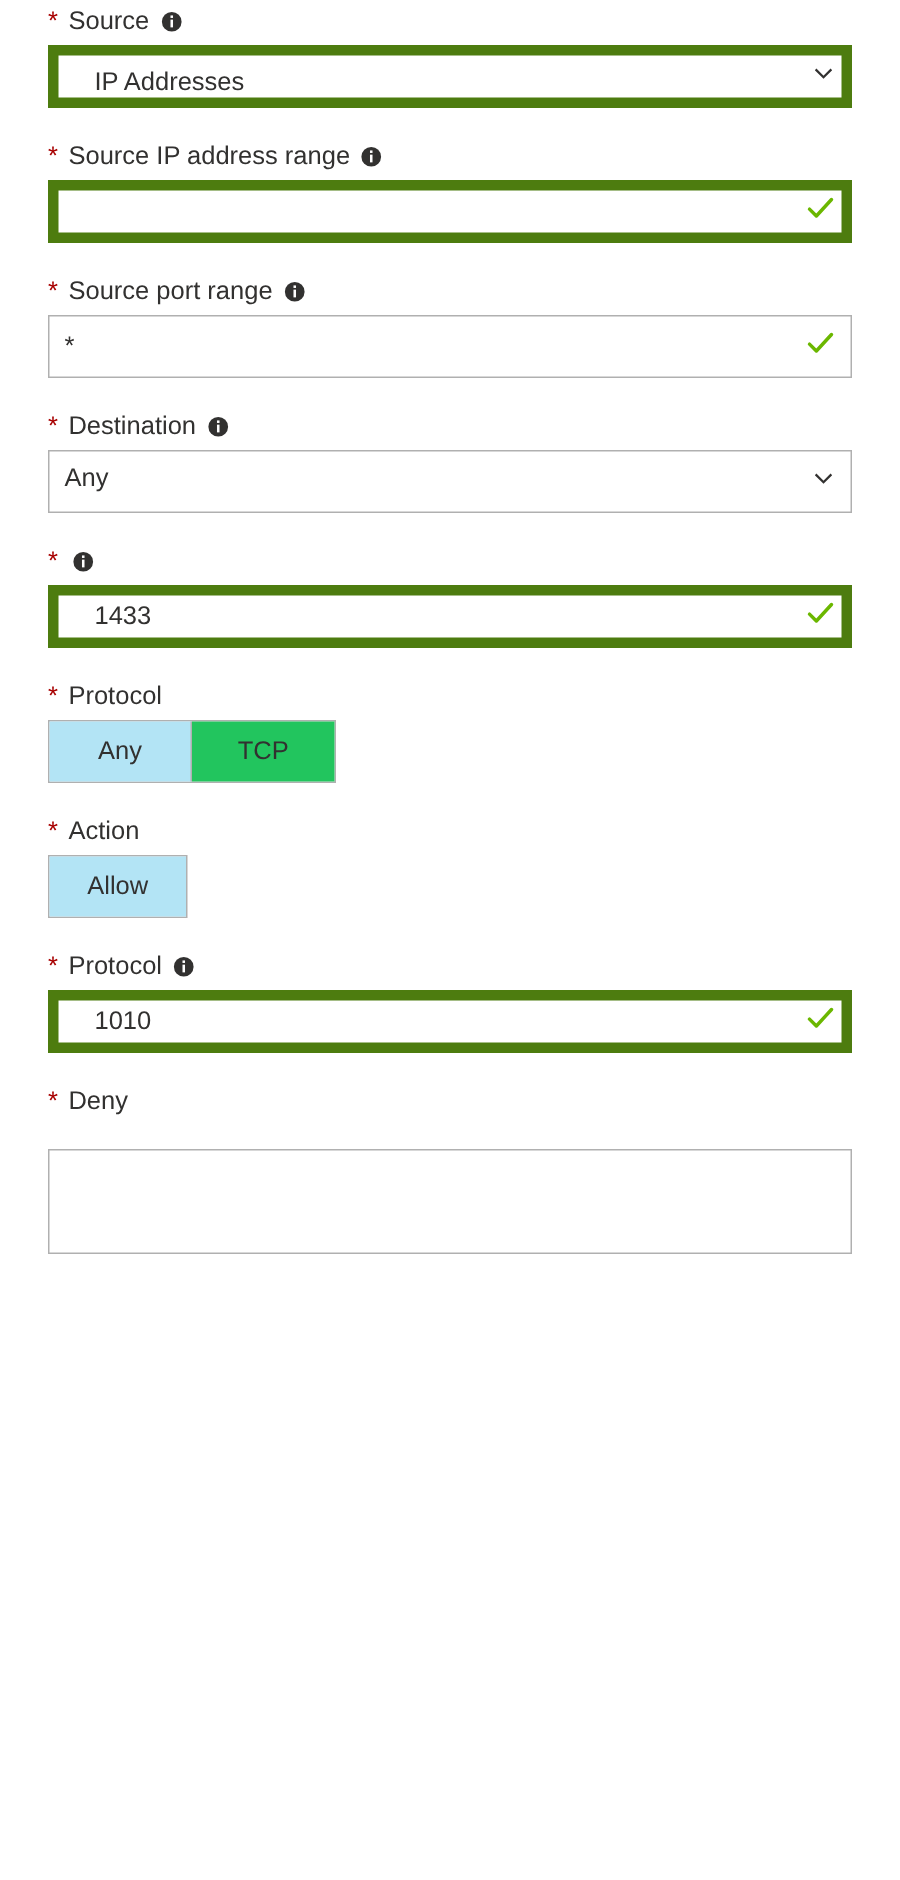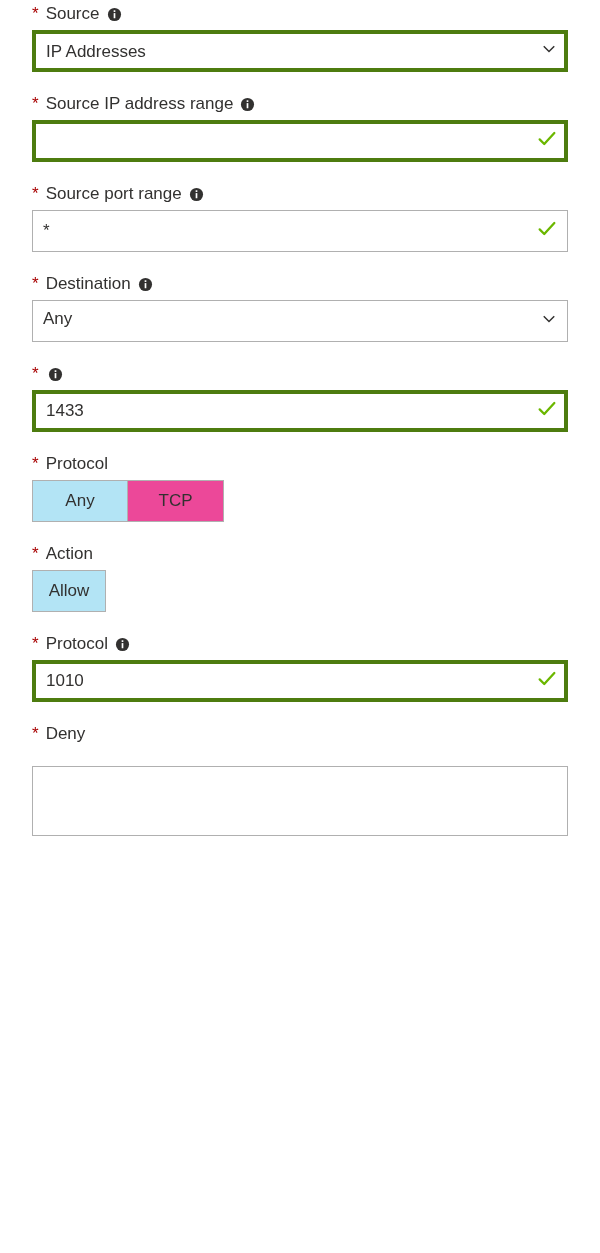--- a/index.html
+++ b/index.html
@@ -34,22 +34,22 @@
     .select-wrap, .input-wrap {
       position: relative;
       width: 100%;
     }
     .select, .text-input, .textarea {
       width: 100%;
       font-family: inherit;
       font-size: 17px;
       color: #323130;
       background: #fff;
-      border: 4px solid #4d7c0f;
-      padding: 8px 40px 8px 10px;
+      border: 7px solid #4d7c0f;
+      padding: 8px 40px 8px 24px;
       height: 42px;
       outline: none;
       appearance: none;
     }
     .gray-border { border: 1px solid #b0b0b0; padding: 8px 40px 8px 10px; }
     .textarea {
       height: 70px;
       padding: 8px 10px;
       resize: none;
       border: 1px solid #b0b0b0;
@@ -70,31 +70,31 @@
       pointer-events: none;
     }
     .segmented {
       display: inline-flex;
       border: 1px solid #b0b0b0;
     }
     .segmented button {
       font-family: inherit;
       font-size: 17px;
       color: #323130;
-      background: #ec4899;
+      background: #22c55e;
       border: none;
       border-right: 1px solid #b0b0b0;
       height: 40px;
       width: 95px;
       cursor: pointer;
       text-align: center;
     }
     .segmented button:last-child { border-right: none; }
     .segmented button.selected { background: #b3e4f5; }
-    .narrow button { width: 72px; }
+    .narrow button { width: 91px; }
     .indent-value { padding-left: 58px; }
   </style>
 </head>
 <body>
 
 <div class="field">
   <div class="field-label">
     <span class="asterisk">*</span>
     <span>Source</span>
     <span class="info-icon">

